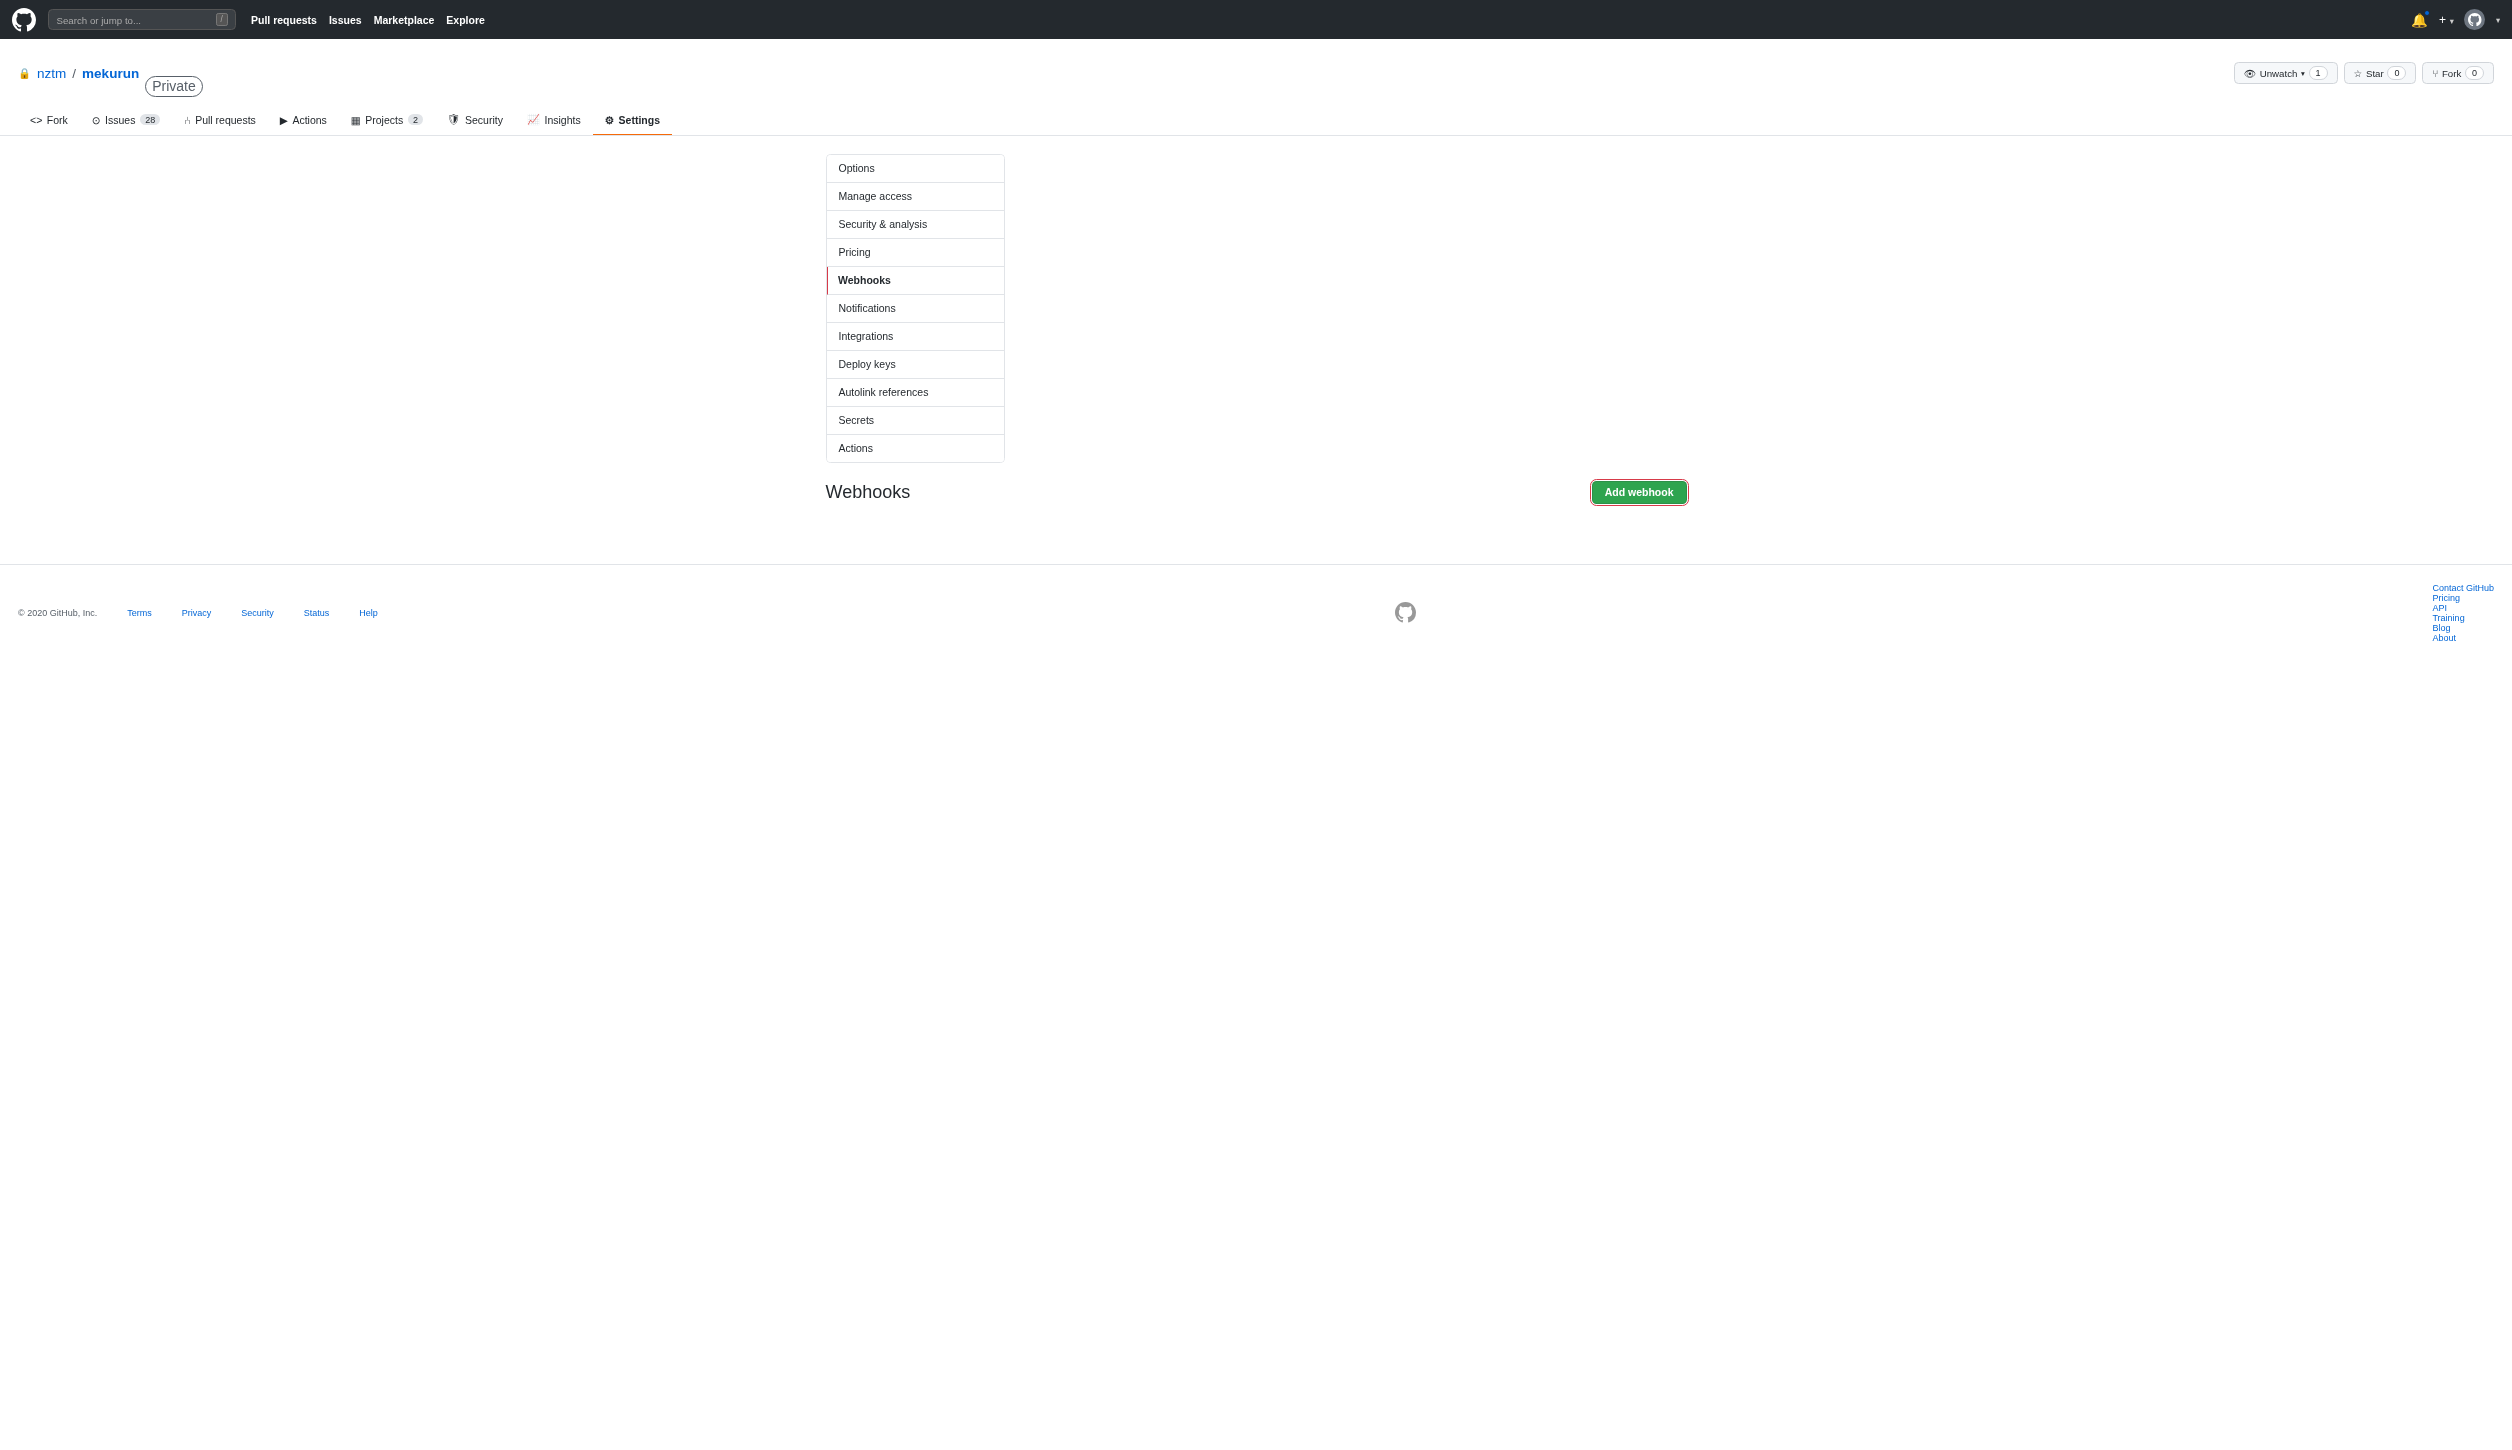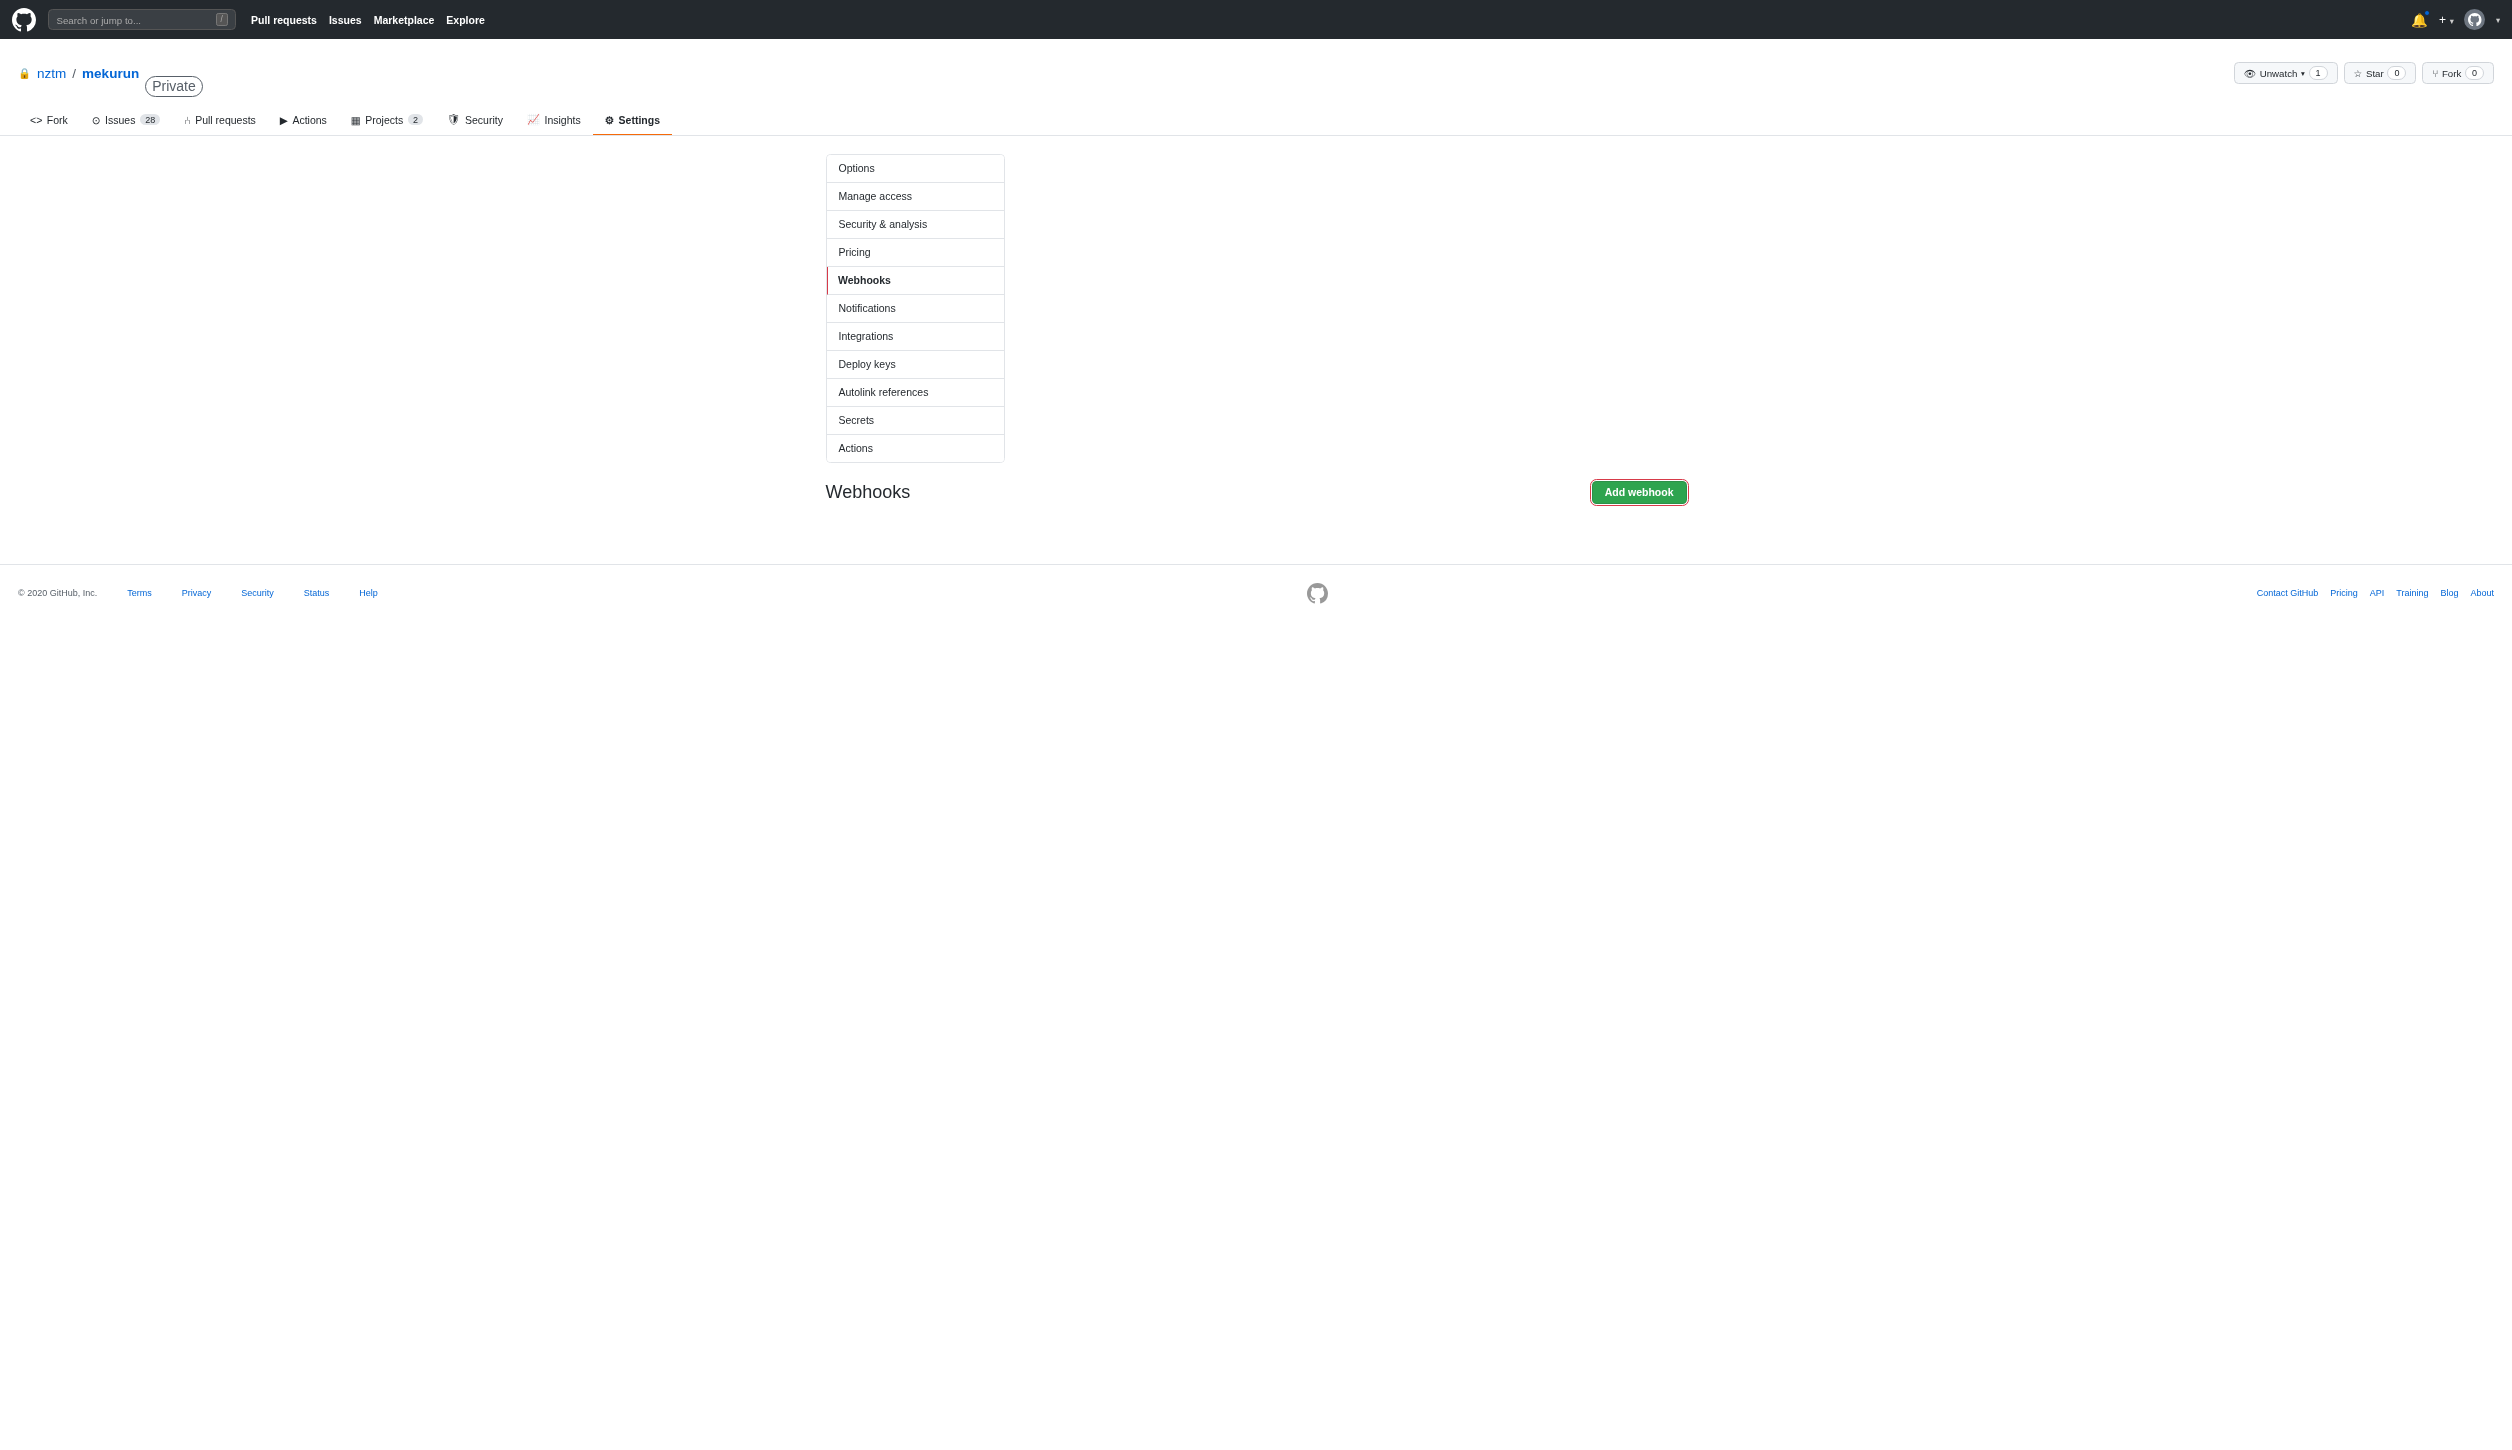--- a/index.html
+++ b/index.html
@@ -266,22 +266,22 @@
     }
     .footer-left .copyright { color: #586069; font-size: 9px; }
     .footer-left a, .footer-right a {
       color: #0366d6;
       text-decoration: none;
       font-size: 9px;
     }
     .footer-center { display: flex; align-items: center; }
     .footer-right {
       display: flex;
-      gap: 12px;
       flex-wrap: wrap;
+      flex-direction: column;
     }
 
     
     .github-octocat { width: 21px; height: 21px; fill: #999; }
   </style>
 </head>
 <body>
 
 <nav class="top-nav">
   <div class="top-nav-logo">

